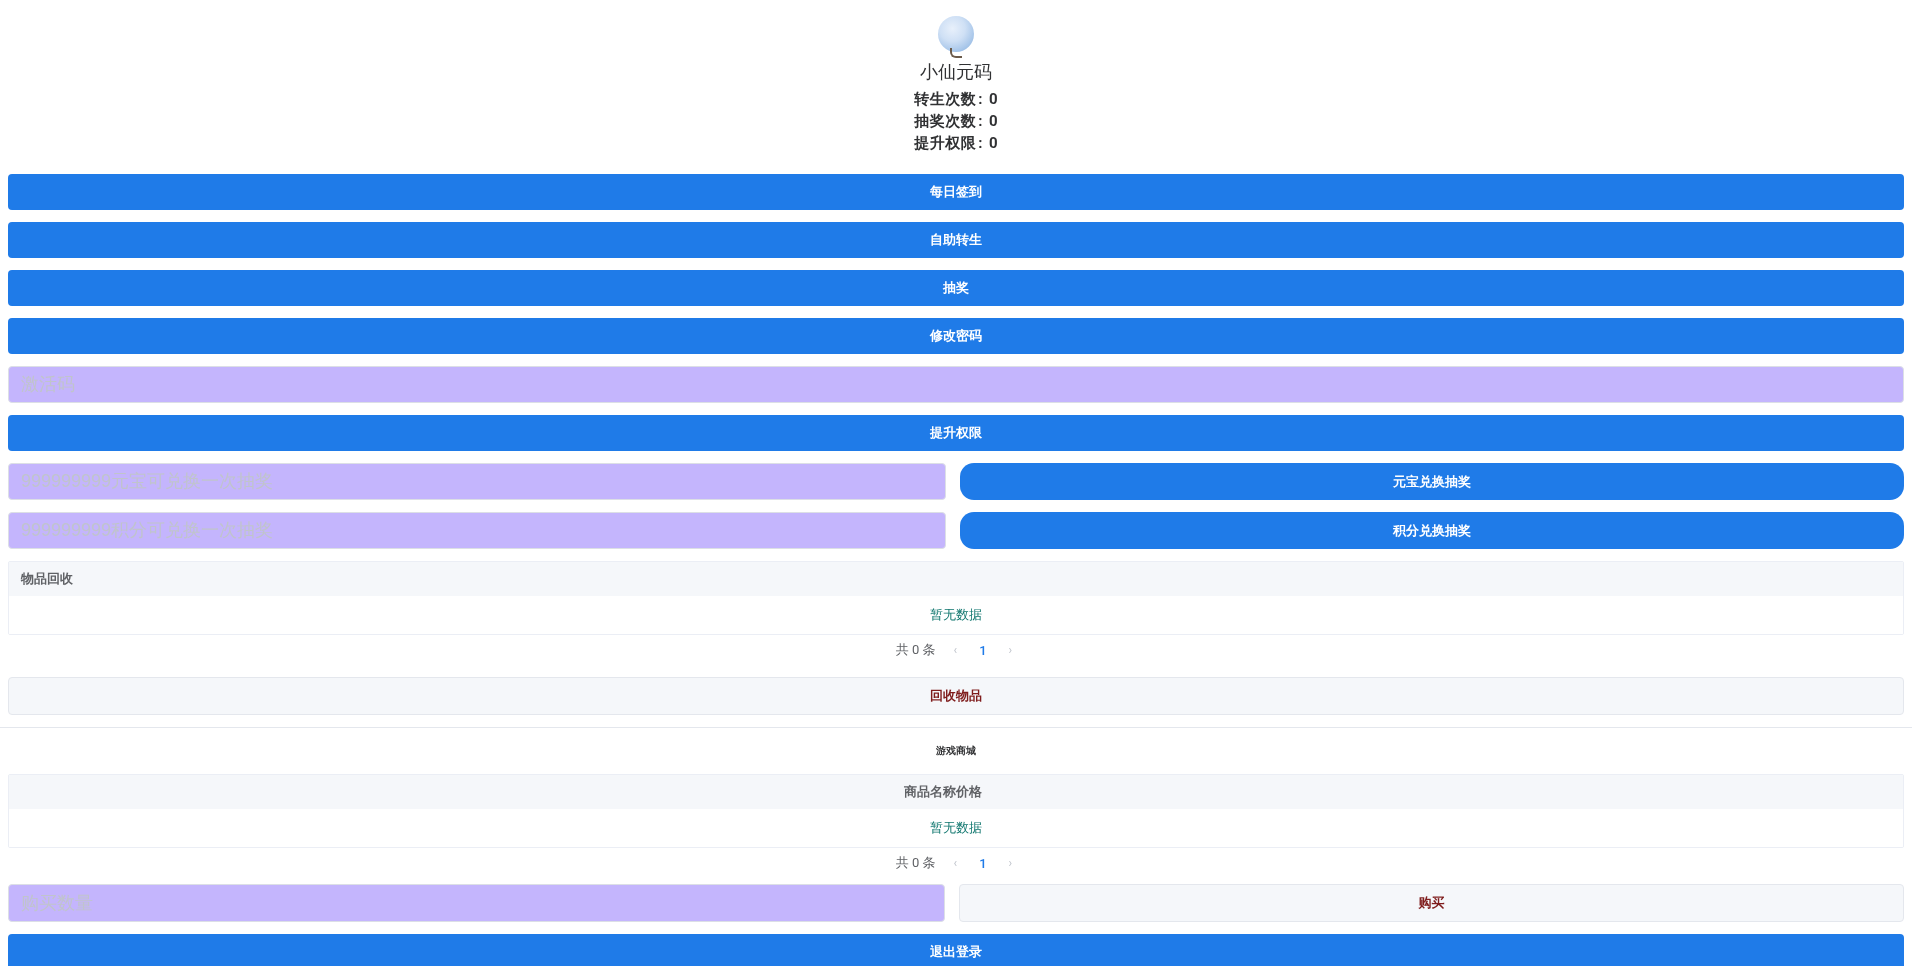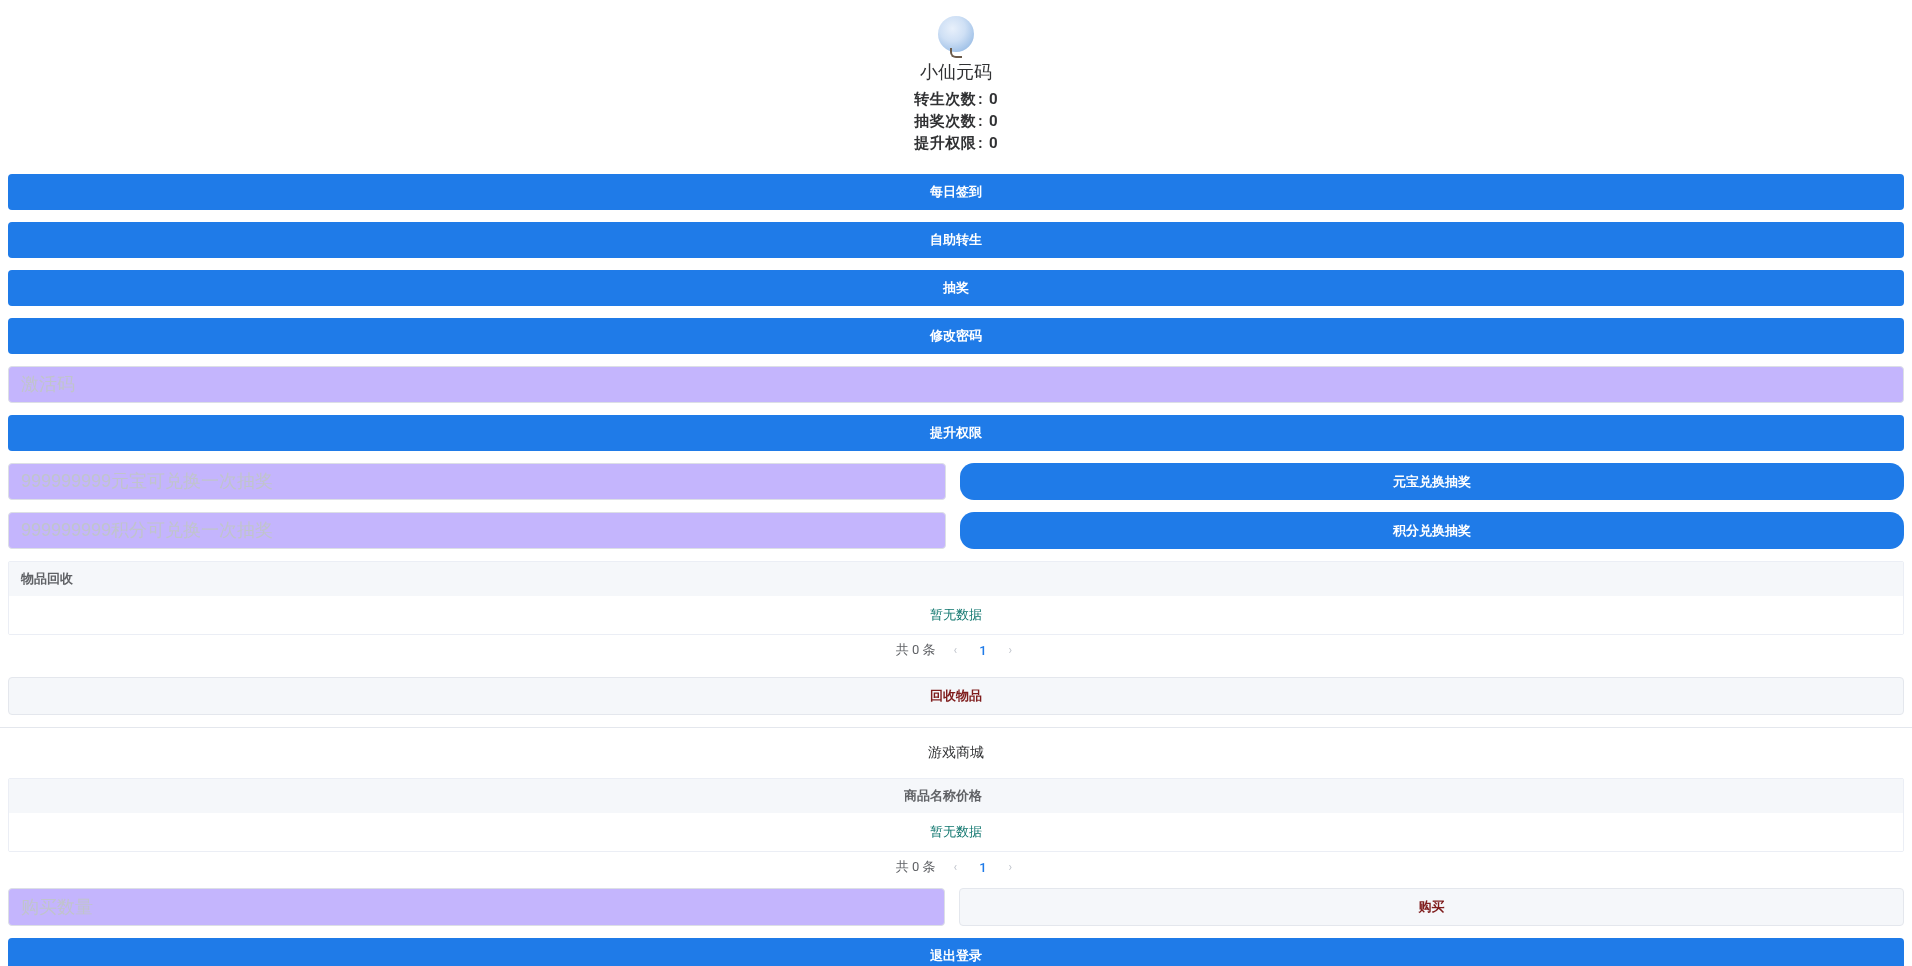--- a/index.html
+++ b/index.html
@@ -145,22 +145,22 @@
     font-weight: 500;
     padding: 0 4px;
   }
   .section-divider {
     border: none;
     border-top: 1px solid #e4e7ed;
     margin: 12px -8px 8px -8px;
   }
   .section-title {
     text-align: center;
-    font-size: 14px;
-    font-weight: 400;
+    font-size: 10px;
+    font-weight: 700;
     color: #303133;
     padding: 8px 0 4px 0;
   }
   .shop-table .th-name { flex: 1; text-align: right; }
   .shop-table .th-price { flex: 1; text-align: left; }
   .buy-row {
     display: flex;
     gap: 14px;
     margin-top: 6px;
   }

